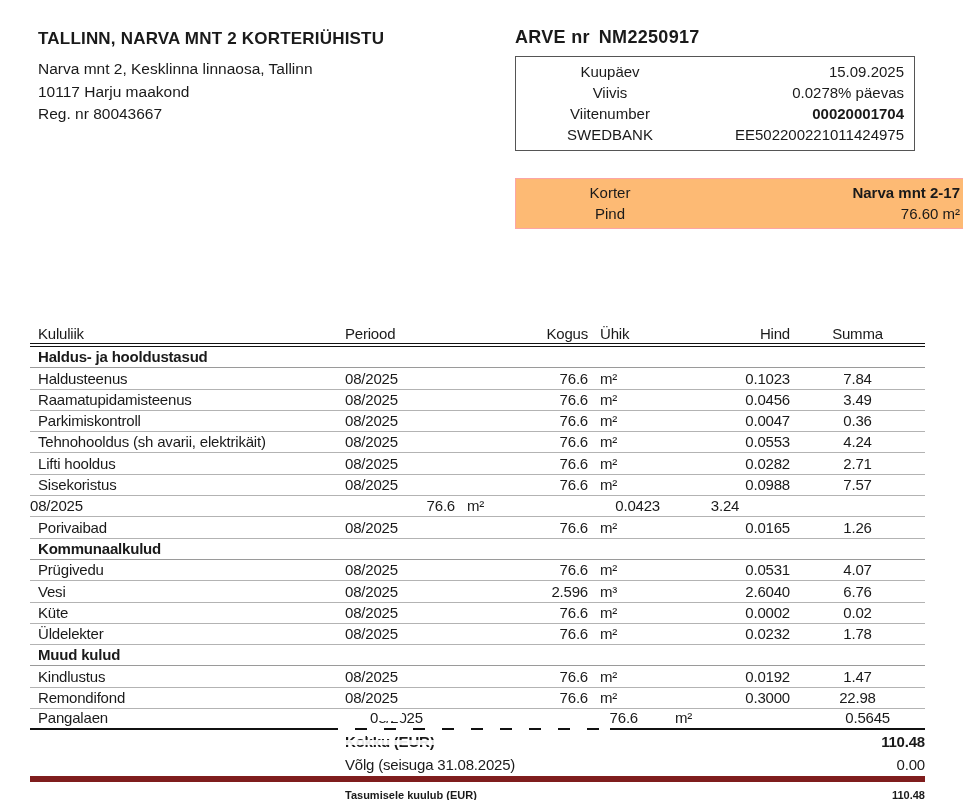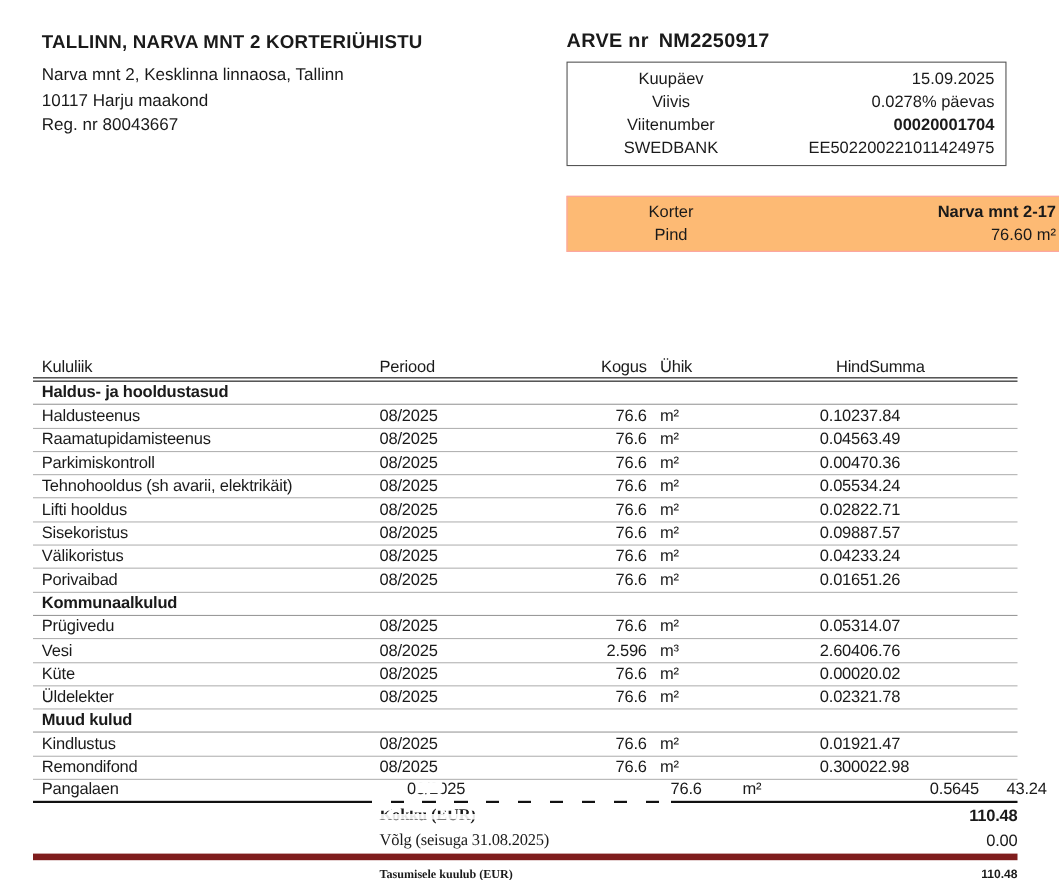--- a/index.html
+++ b/index.html
@@ -56,28 +56,28 @@
   .t-section{
     font-weight:bold;
     border-bottom:1px solid #9a9a9a;
   }
   .t-section .c-name{grid-column:1 / span 6;}
   .c-name{padding-left:8px;text-align:left;white-space:nowrap;}
   .c-period{text-align:left;}
   .c-kogus{text-align:right;}
   .c-uhik{text-align:left;padding-left:12px;}
   .c-hind{text-align:right;}
-  .c-summa{text-align:left;}
+  .c-summa{text-align:center;}
   .t-row.last-data{border-bottom:2.5px solid #111;gap:25px;}
   
   .tot-row{
     display:flex;box-sizing:border-box;align-items:flex-end;
     padding-bottom:3px;
   }
-  .tot-label{margin-left:315px;flex:1;text-align:left;font-family:Liberation Serif, serif;}
+  .tot-label{margin-left:315px;flex:1;text-align:left;}
   .tot-value{text-align:right;width:200px;}
   .tot-kokku{height:23px;font-weight:bold;}
   .tot-volg{height:23px;}
   .tot-due{height:28px;font-weight:bold;font-size:11px;border-top:6px solid #7f1d1d;letter-spacing:0;}
   
   .perforation{
     position:absolute;left:0;top:790px;width:963px;height:0;
     border-top:3px dashed #dcdfdc;
   }
   
@@ -187,21 +187,20 @@
       </div>
       <div class="t-row">
         <div class="c-name">Sisekoristus</div>
         <div class="c-period">08/2025</div>
         <div class="c-kogus">76.6</div>
         <div class="c-uhik">m²</div>
         <div class="c-hind">0.0988</div>
         <div class="c-summa">7.57</div>
       </div>
       <div class="t-row">
-        <div class="c-name">Välikoristus</div>
         <div class="c-period">08/2025</div>
         <div class="c-kogus">76.6</div>
         <div class="c-uhik">m²</div>
         <div class="c-hind">0.0423</div>
         <div class="c-summa">3.24</div>
       </div>
       <div class="t-row">
         <div class="c-name">Porivaibad</div>
         <div class="c-period">08/2025</div>
         <div class="c-kogus">76.6</div>

